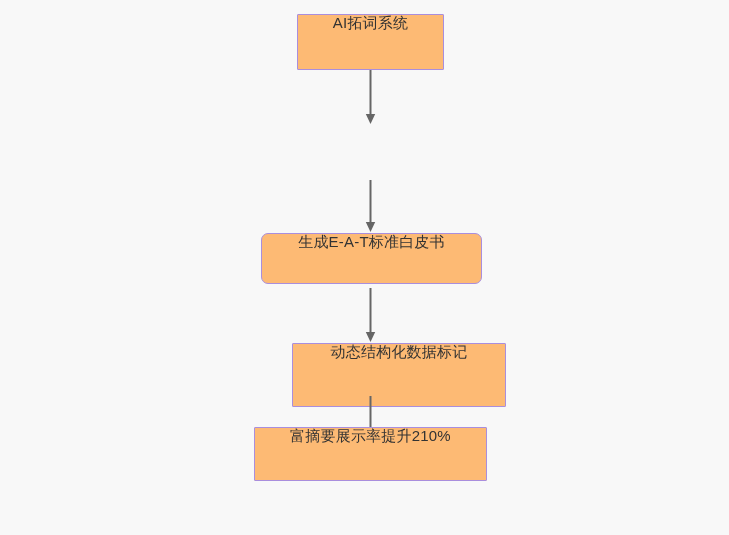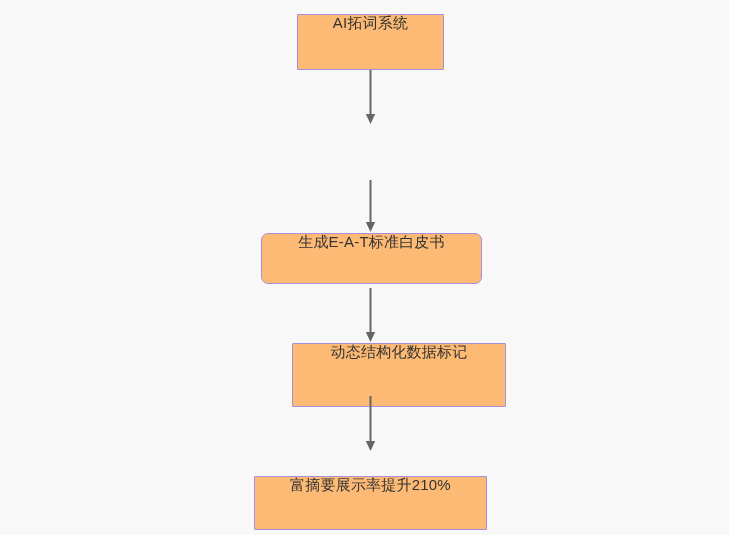--- a/index.html
+++ b/index.html
@@ -87,17 +87,17 @@
 
   <div class="node" style="left:263px; top:343px; width:214px; height:64px;margin-left:29px;">
     <span class="node-label">动态结构化数据标记</span>
   </div>
 
   <svg class="edge" style="left:364px; top:396px; height:56px;" viewBox="0 0 13 56">
     <path class="edge-line" d="M6.5 0 L6.5 47"></path>
     <polygon class="edge-head" points="6.5,55 1.8,45 11.2,45"></polygon>
   </svg>
 
-  <div class="node" style="left:254px; top:476px; width:233px; height:54px;">
+  <div class="node" style="left:254px; top:427px; width:233px; height:54px;">
     <span class="node-label">富摘要展示率提升210%</span>
   </div>
 
 </div>
 
 </body></html>

